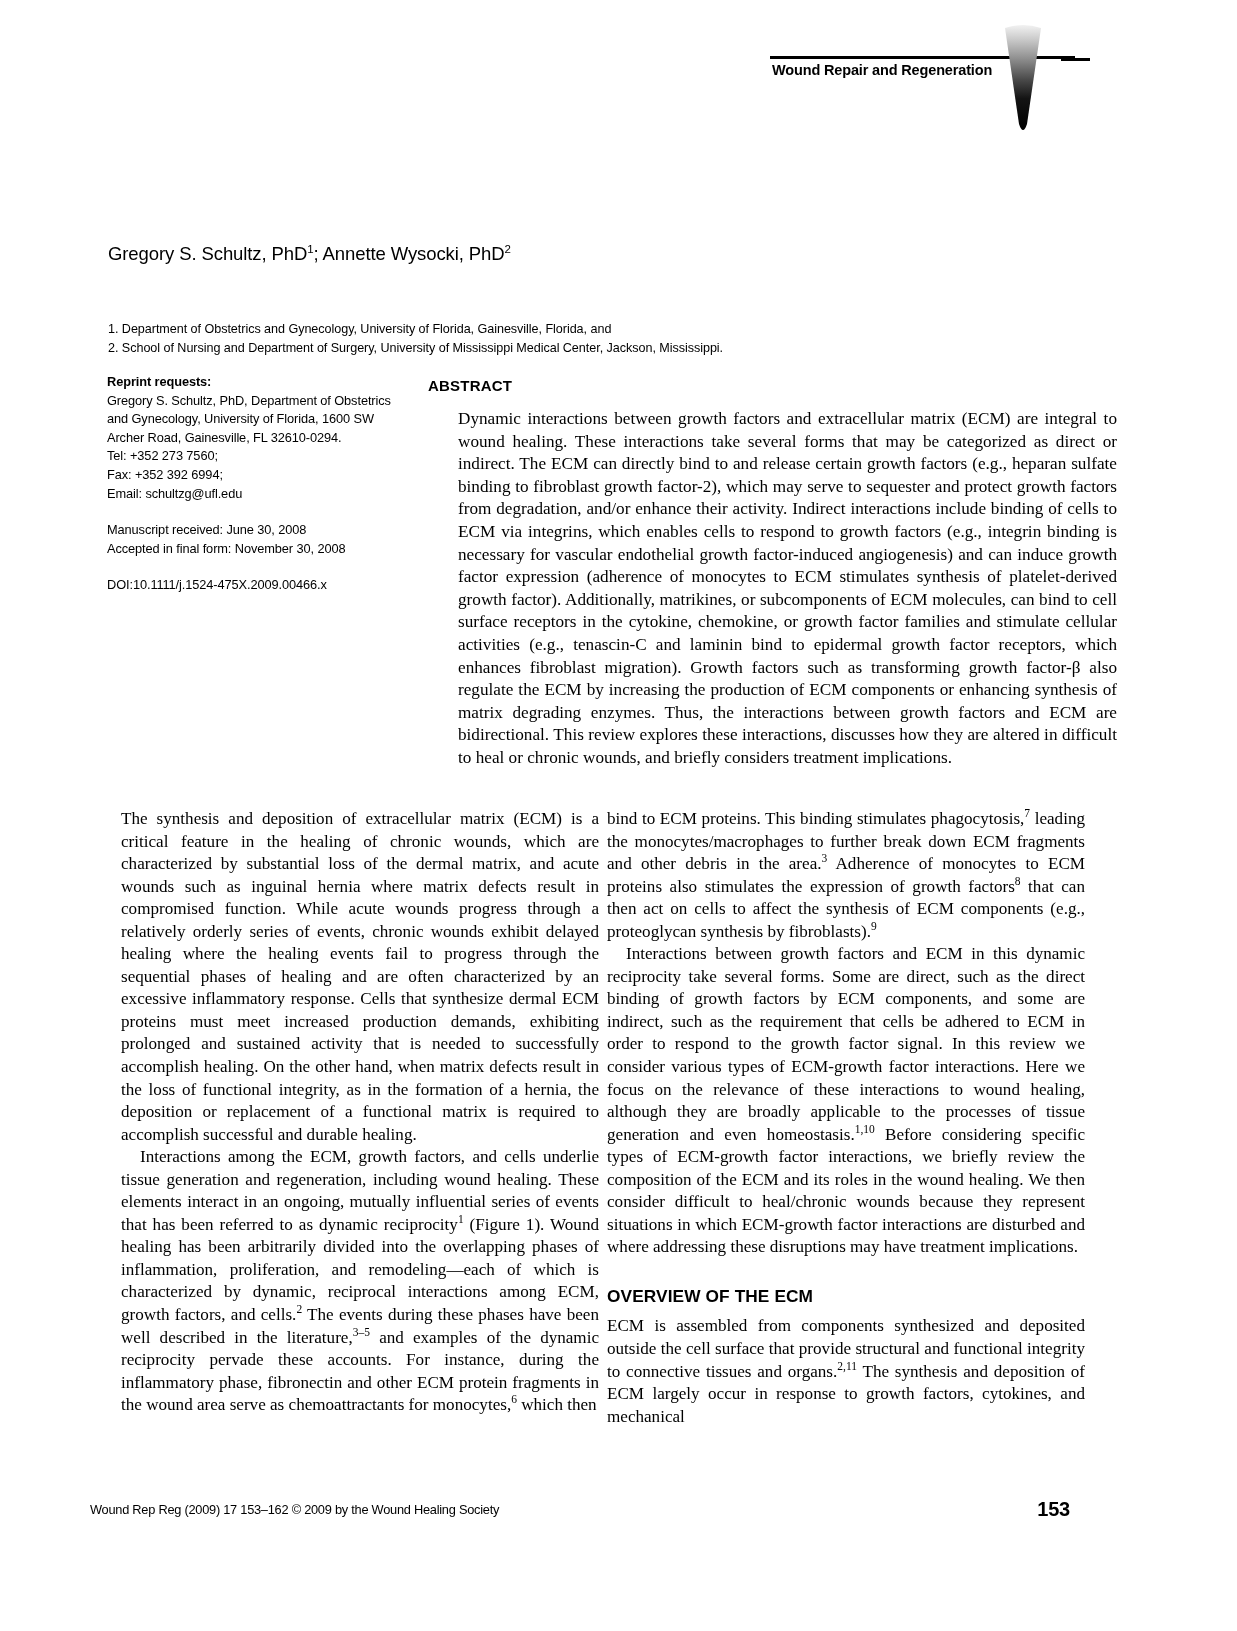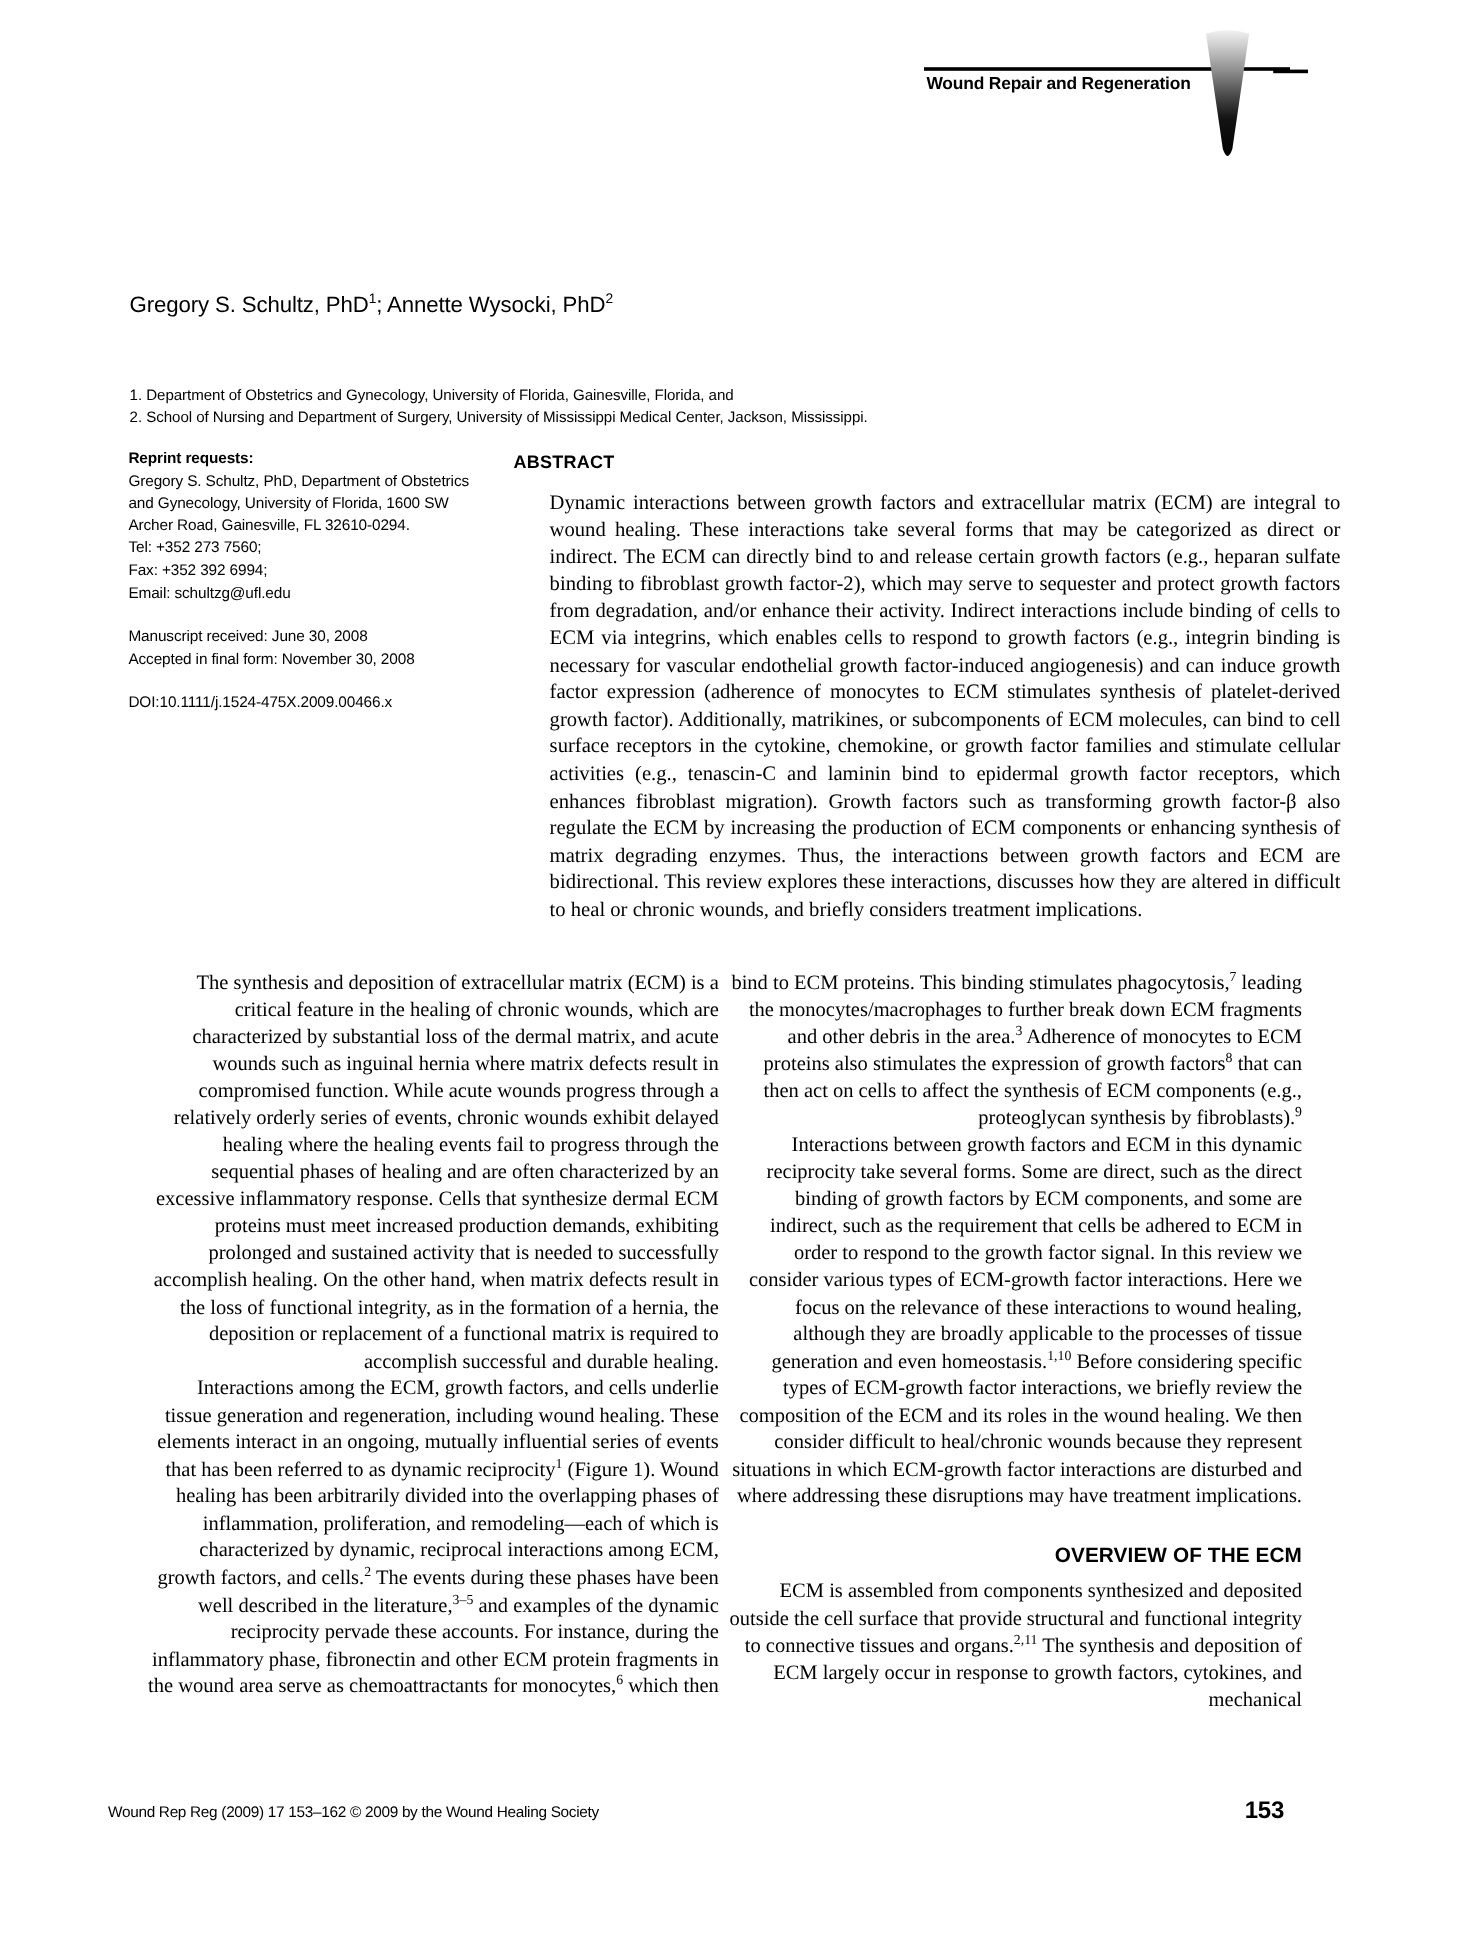--- a/index.html
+++ b/index.html
@@ -162,21 +162,20 @@
     line-height: 22.55px;
     text-align: justify;
     text-justify: inter-word;
     hyphens: none;
   }
   .col-left  { left: 121px; }
   .col-right { left: 607px; }
 
   .col p {
     margin: 0;
-    text-align: right;
   }
   .col p.indent {
     text-indent: 19px;
   }
   .col sup {
     font-size: 11.5px;
     vertical-align: super;
     line-height: 0;
   }
   .section-head {

